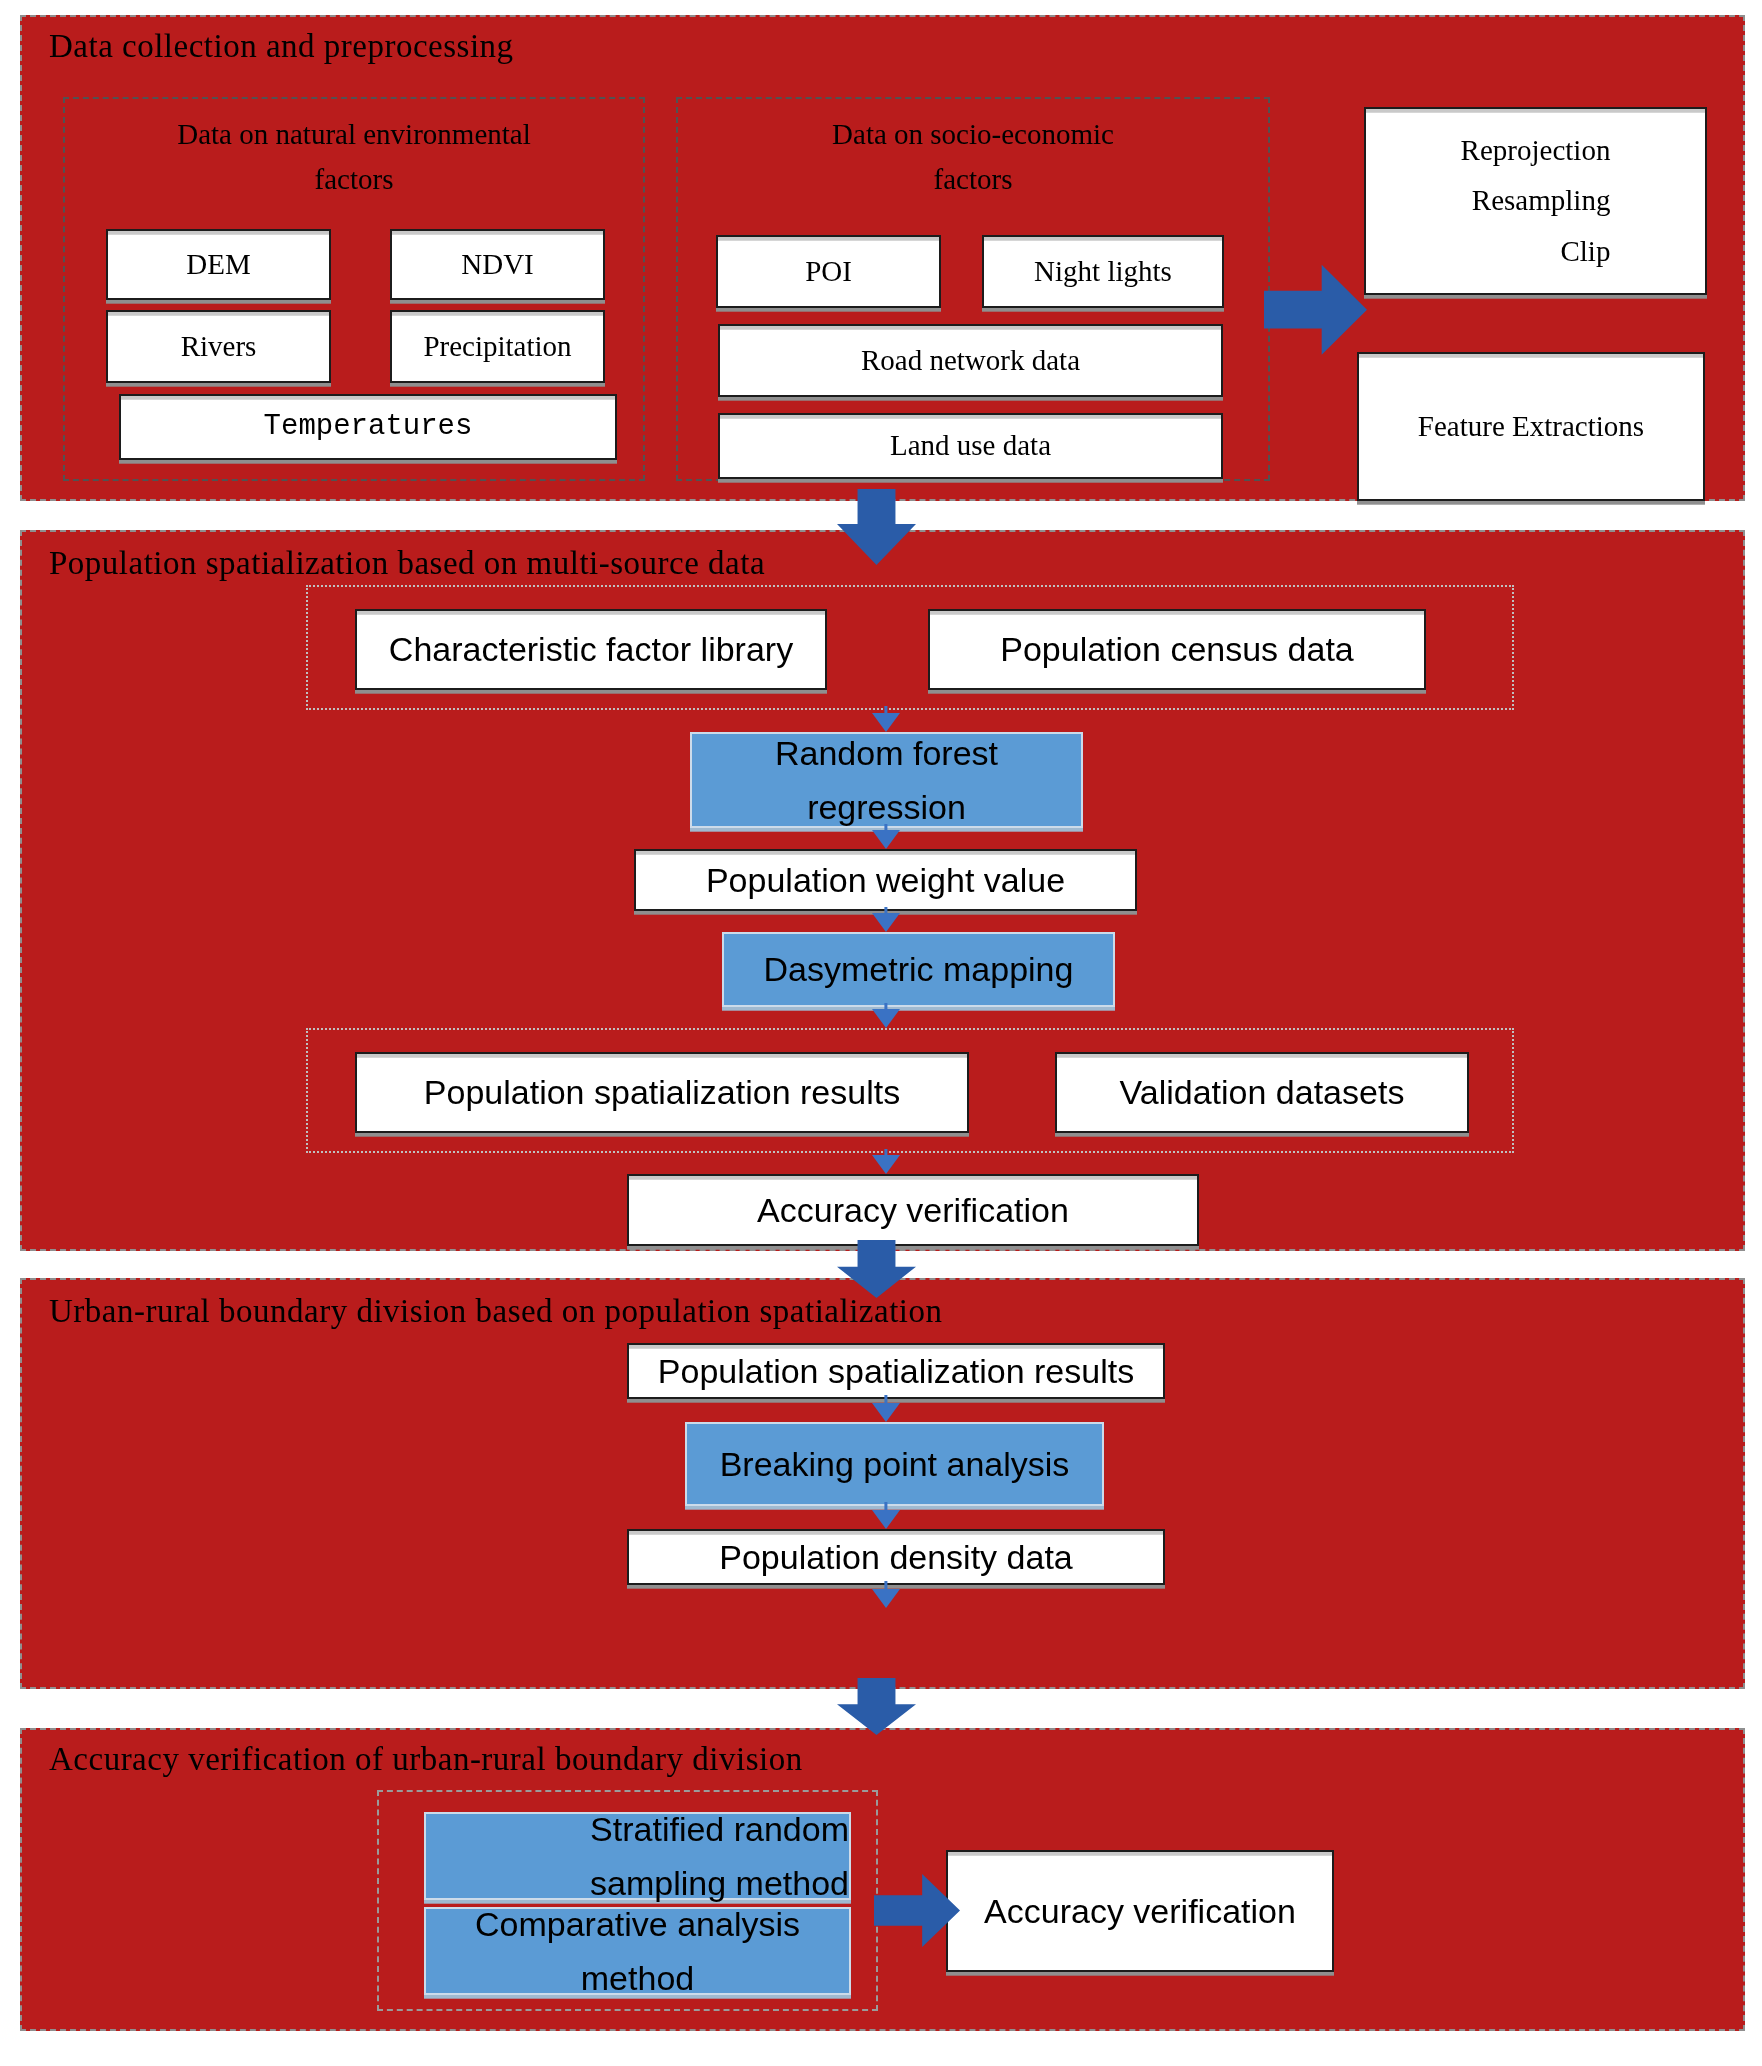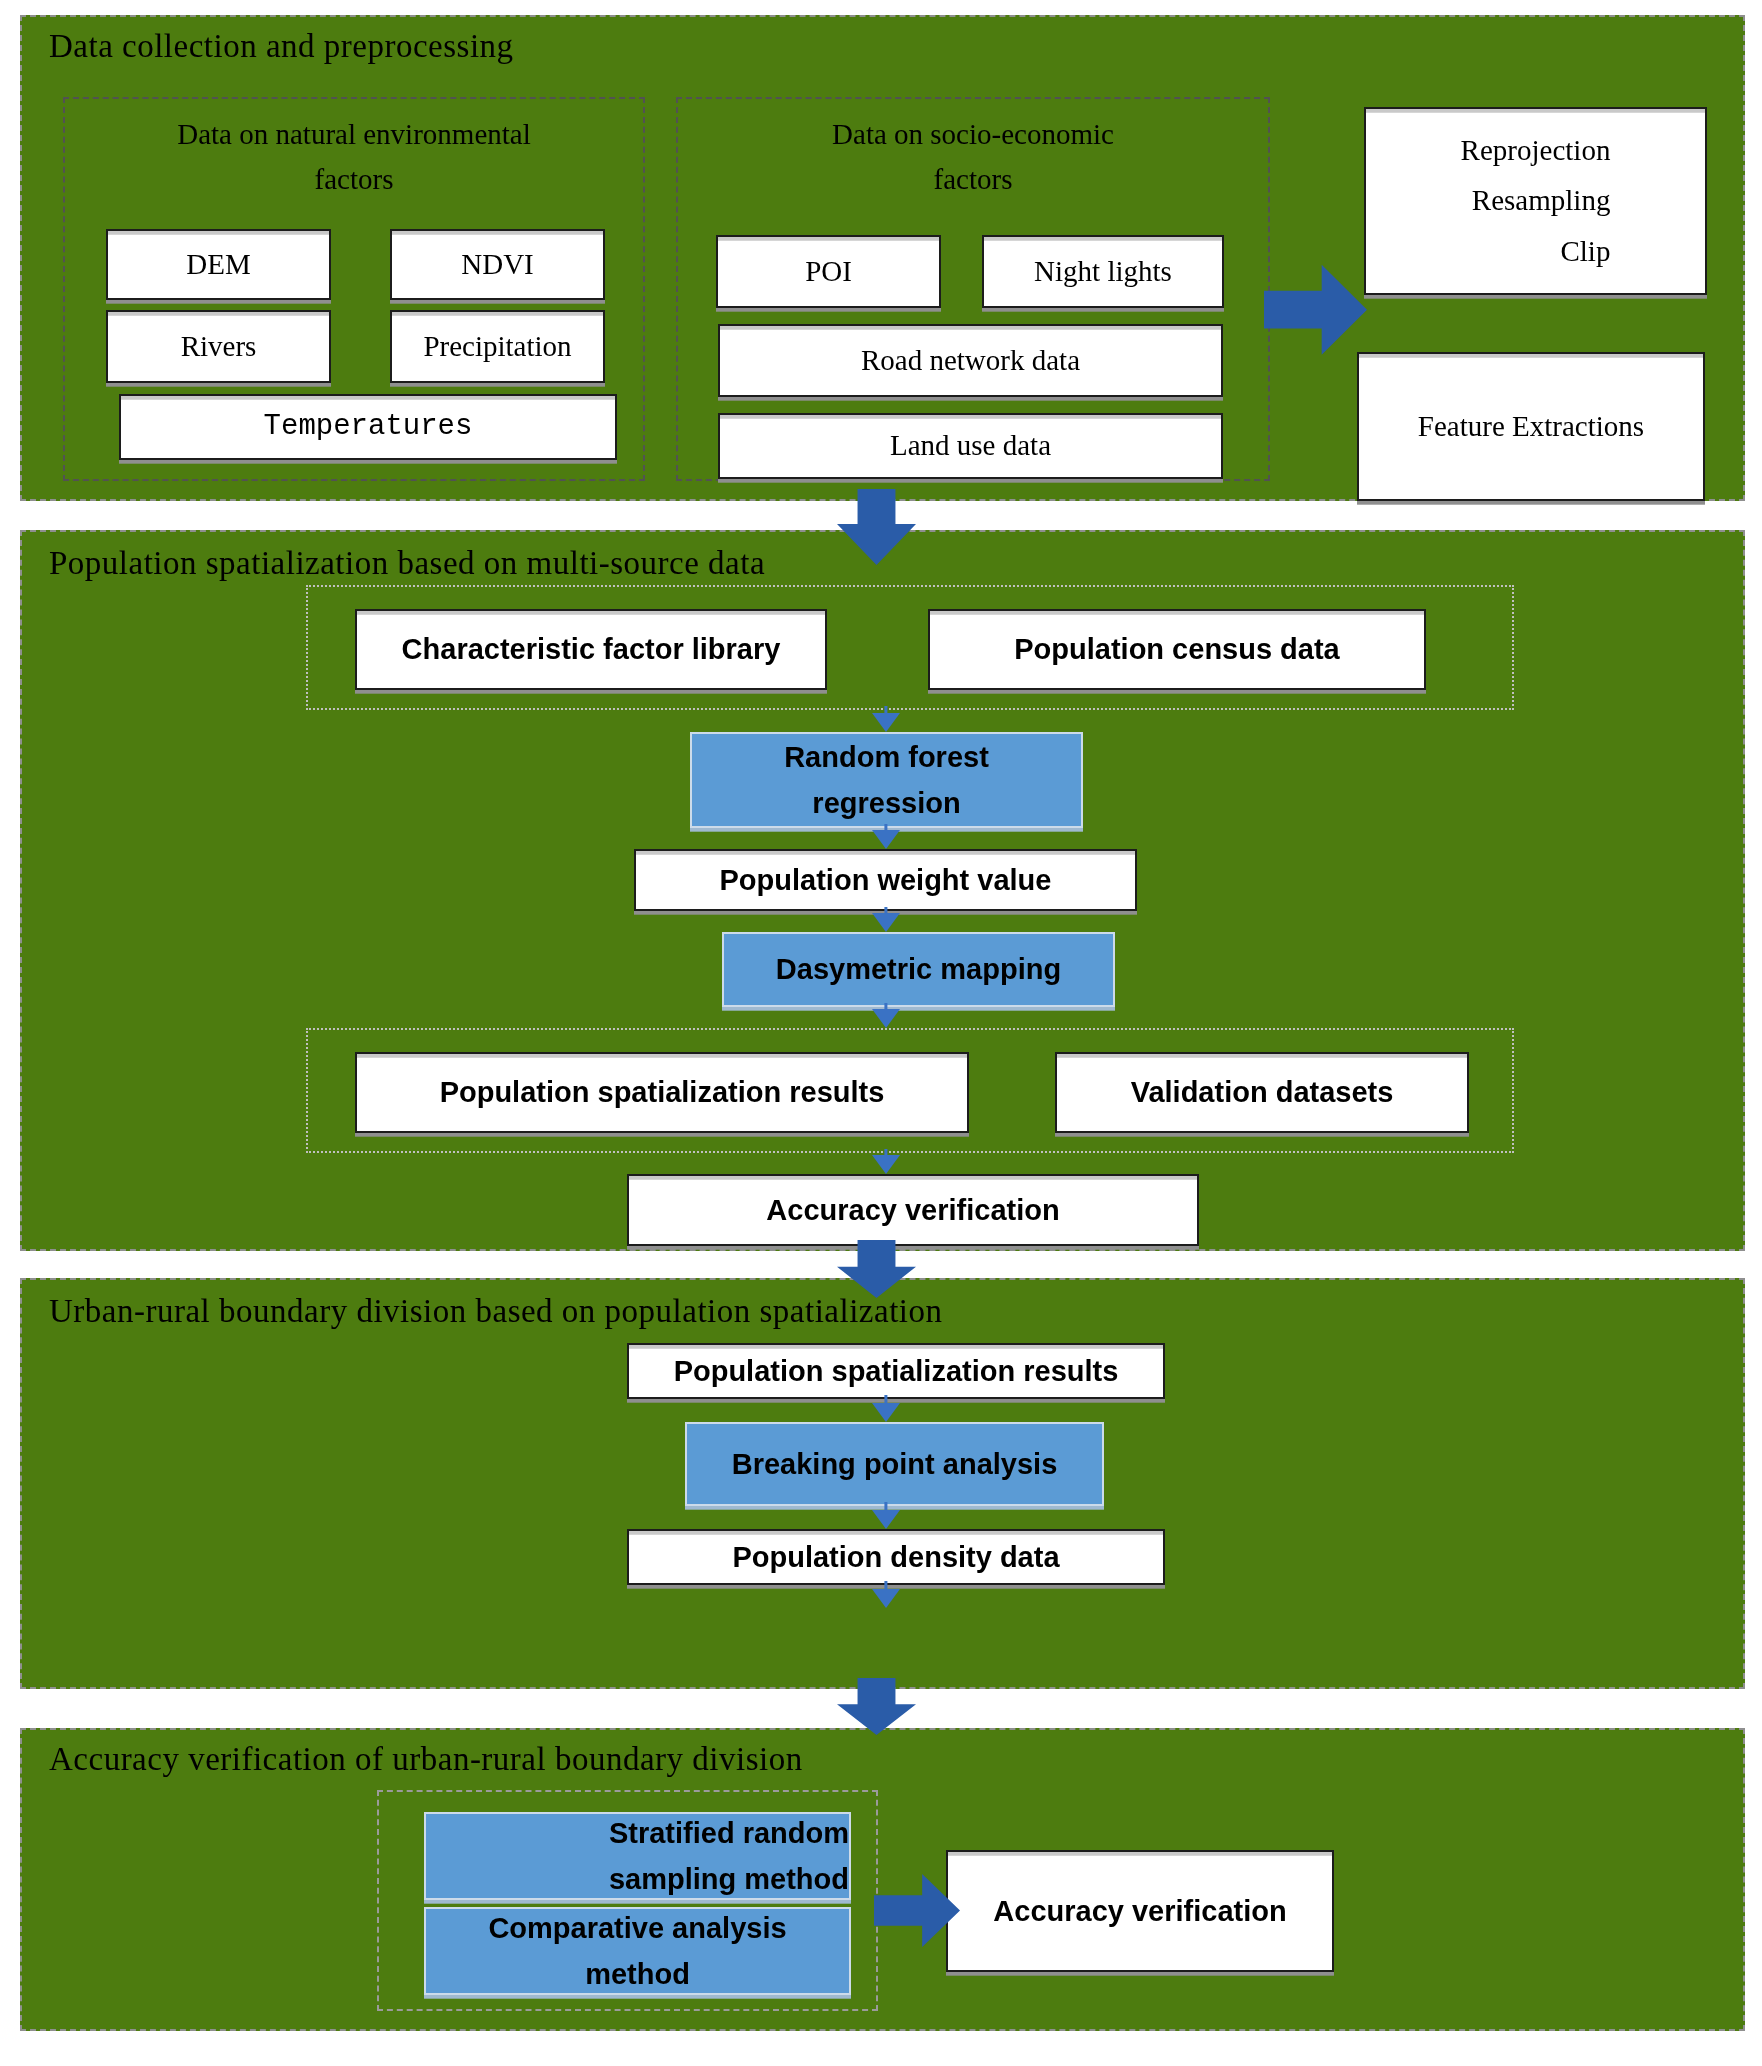--- a/index.html
+++ b/index.html
@@ -1,35 +1,35 @@
 <!DOCTYPE html>
 <html style="--c-blue-box: #5b9bd5; --c-arrow: #2a5ca8; --c-small-arrow: #3a72c4;font-size:8.4px"><head>
 <meta charset="utf-8">
 <style>
   html,body{margin:0;padding:0;background:#ffffff;}
   .canvas{
     position:relative;width:1762px;height:2066px;background:#ffffff;
     font-family:"Liberation Serif",serif;color:#000;overflow:hidden;
   }
   
-  .sec{position:absolute;border:2.6px dashed #8f8f8f;background:#4d7c0f;}
+  .sec{position:absolute;border:2.6px dashed #8f8f8f;background:#b91c1c;}
   .sec-title{position:absolute;font-size:33px;line-height:1.15;white-space:nowrap;letter-spacing:0.5px;}
   
   .grp{position:absolute;border:2.6px dashed #525252;}
   .grp-title{position:absolute;left:0;width:100%;text-align:center;font-size:29px;line-height:1.55;}
   .dotgrp{position:absolute;border:2.1px dotted #c0c0c0;}
   .dashgrp{position:absolute;border:2.1px dashed #9b9b9b;}
   
   .node{
     position:absolute;display:flex;flex-direction:column;align-items:center;justify-content:center;
     text-align:center;background:#ffffff;border:2.1px solid #1c1c1c;
     box-shadow:inset 0 3.7px 0 #c9c9c9, 0 3.7px 0 #8f8f8f;
   }
   .node.serif{font-size:29px;font-family:"Liberation Serif",serif;text-align:right;}
-  .node.sans{font-size:29px;font-family:"Liberation Sans",sans-serif;font-weight:bold;}
+  .node.sans{font-size:34px;font-family:"Liberation Sans",sans-serif;}
   .node.blue{
     background:var(--c-blue-box,#5b9bd5);
     border:2.1px solid #ccdbea;box-shadow:0 3.7px 0 #9fb9d0;
   }
   .lines{line-height:1.75;}
   .lines2{line-height:1.6;}
   
   .varrow{position:absolute;width:34px;z-index:4;}
   .varrow .stem{
     position:absolute;left:50%;top:0;transform:translateX(-50%);

